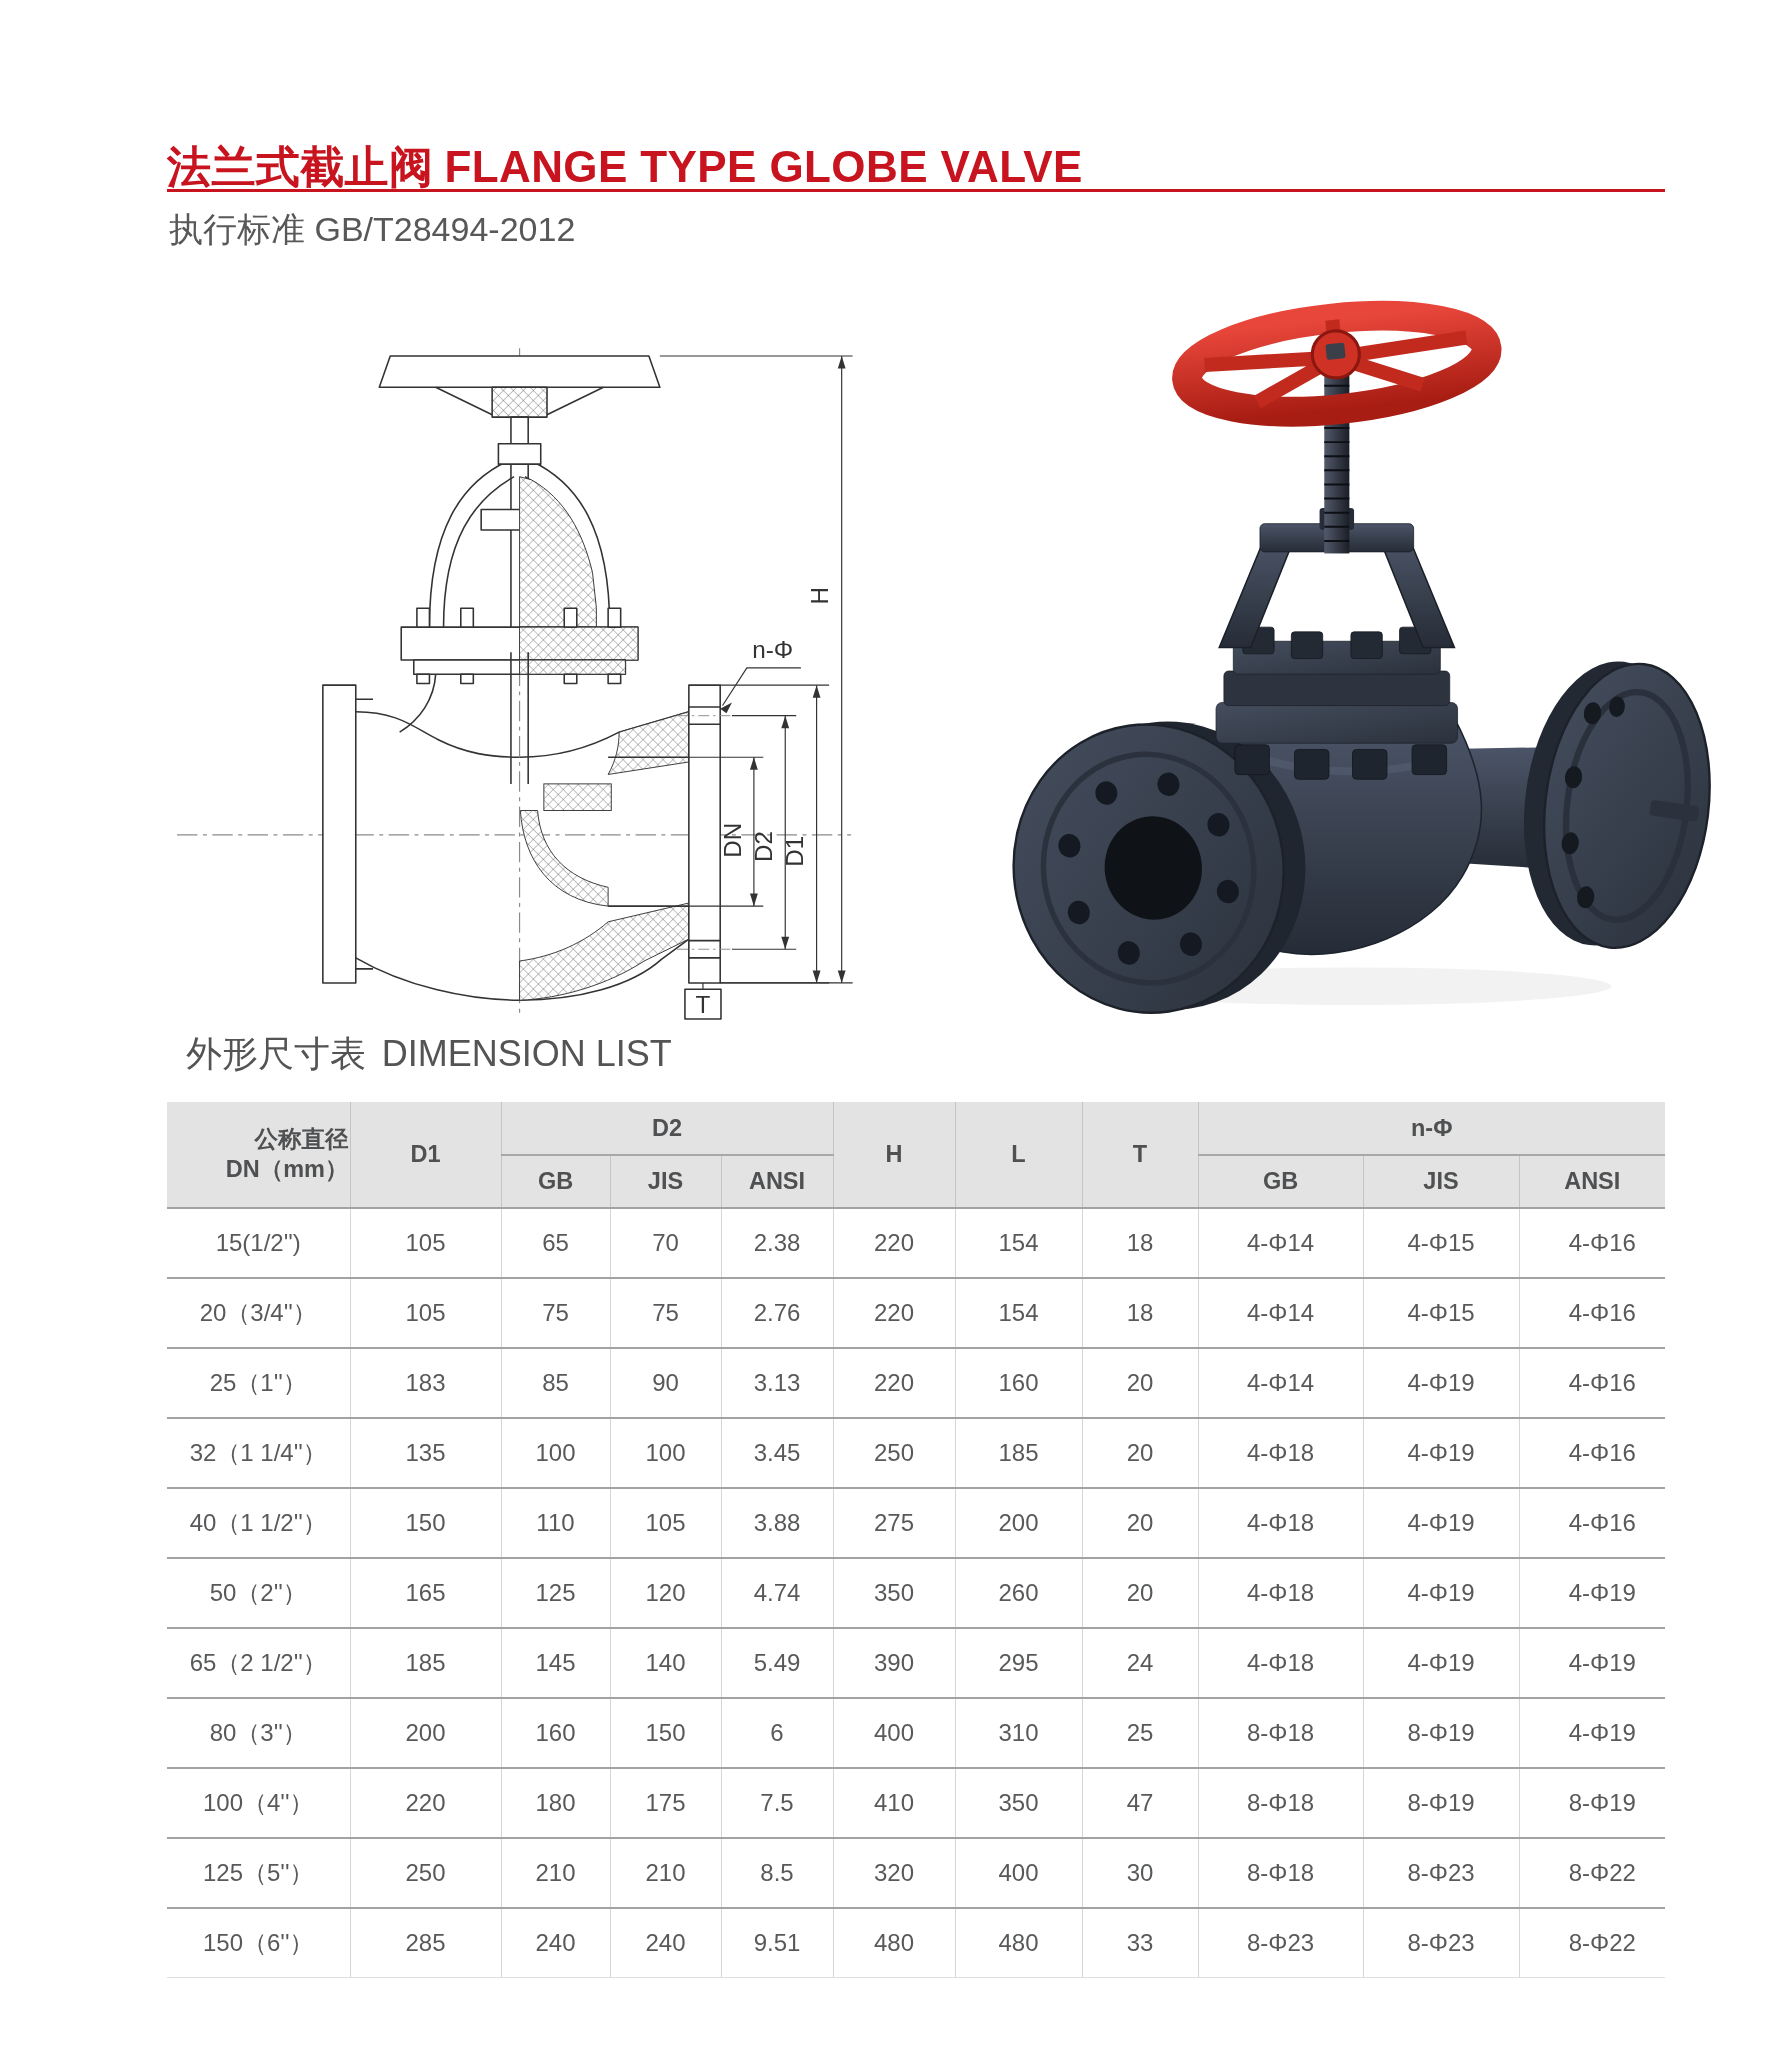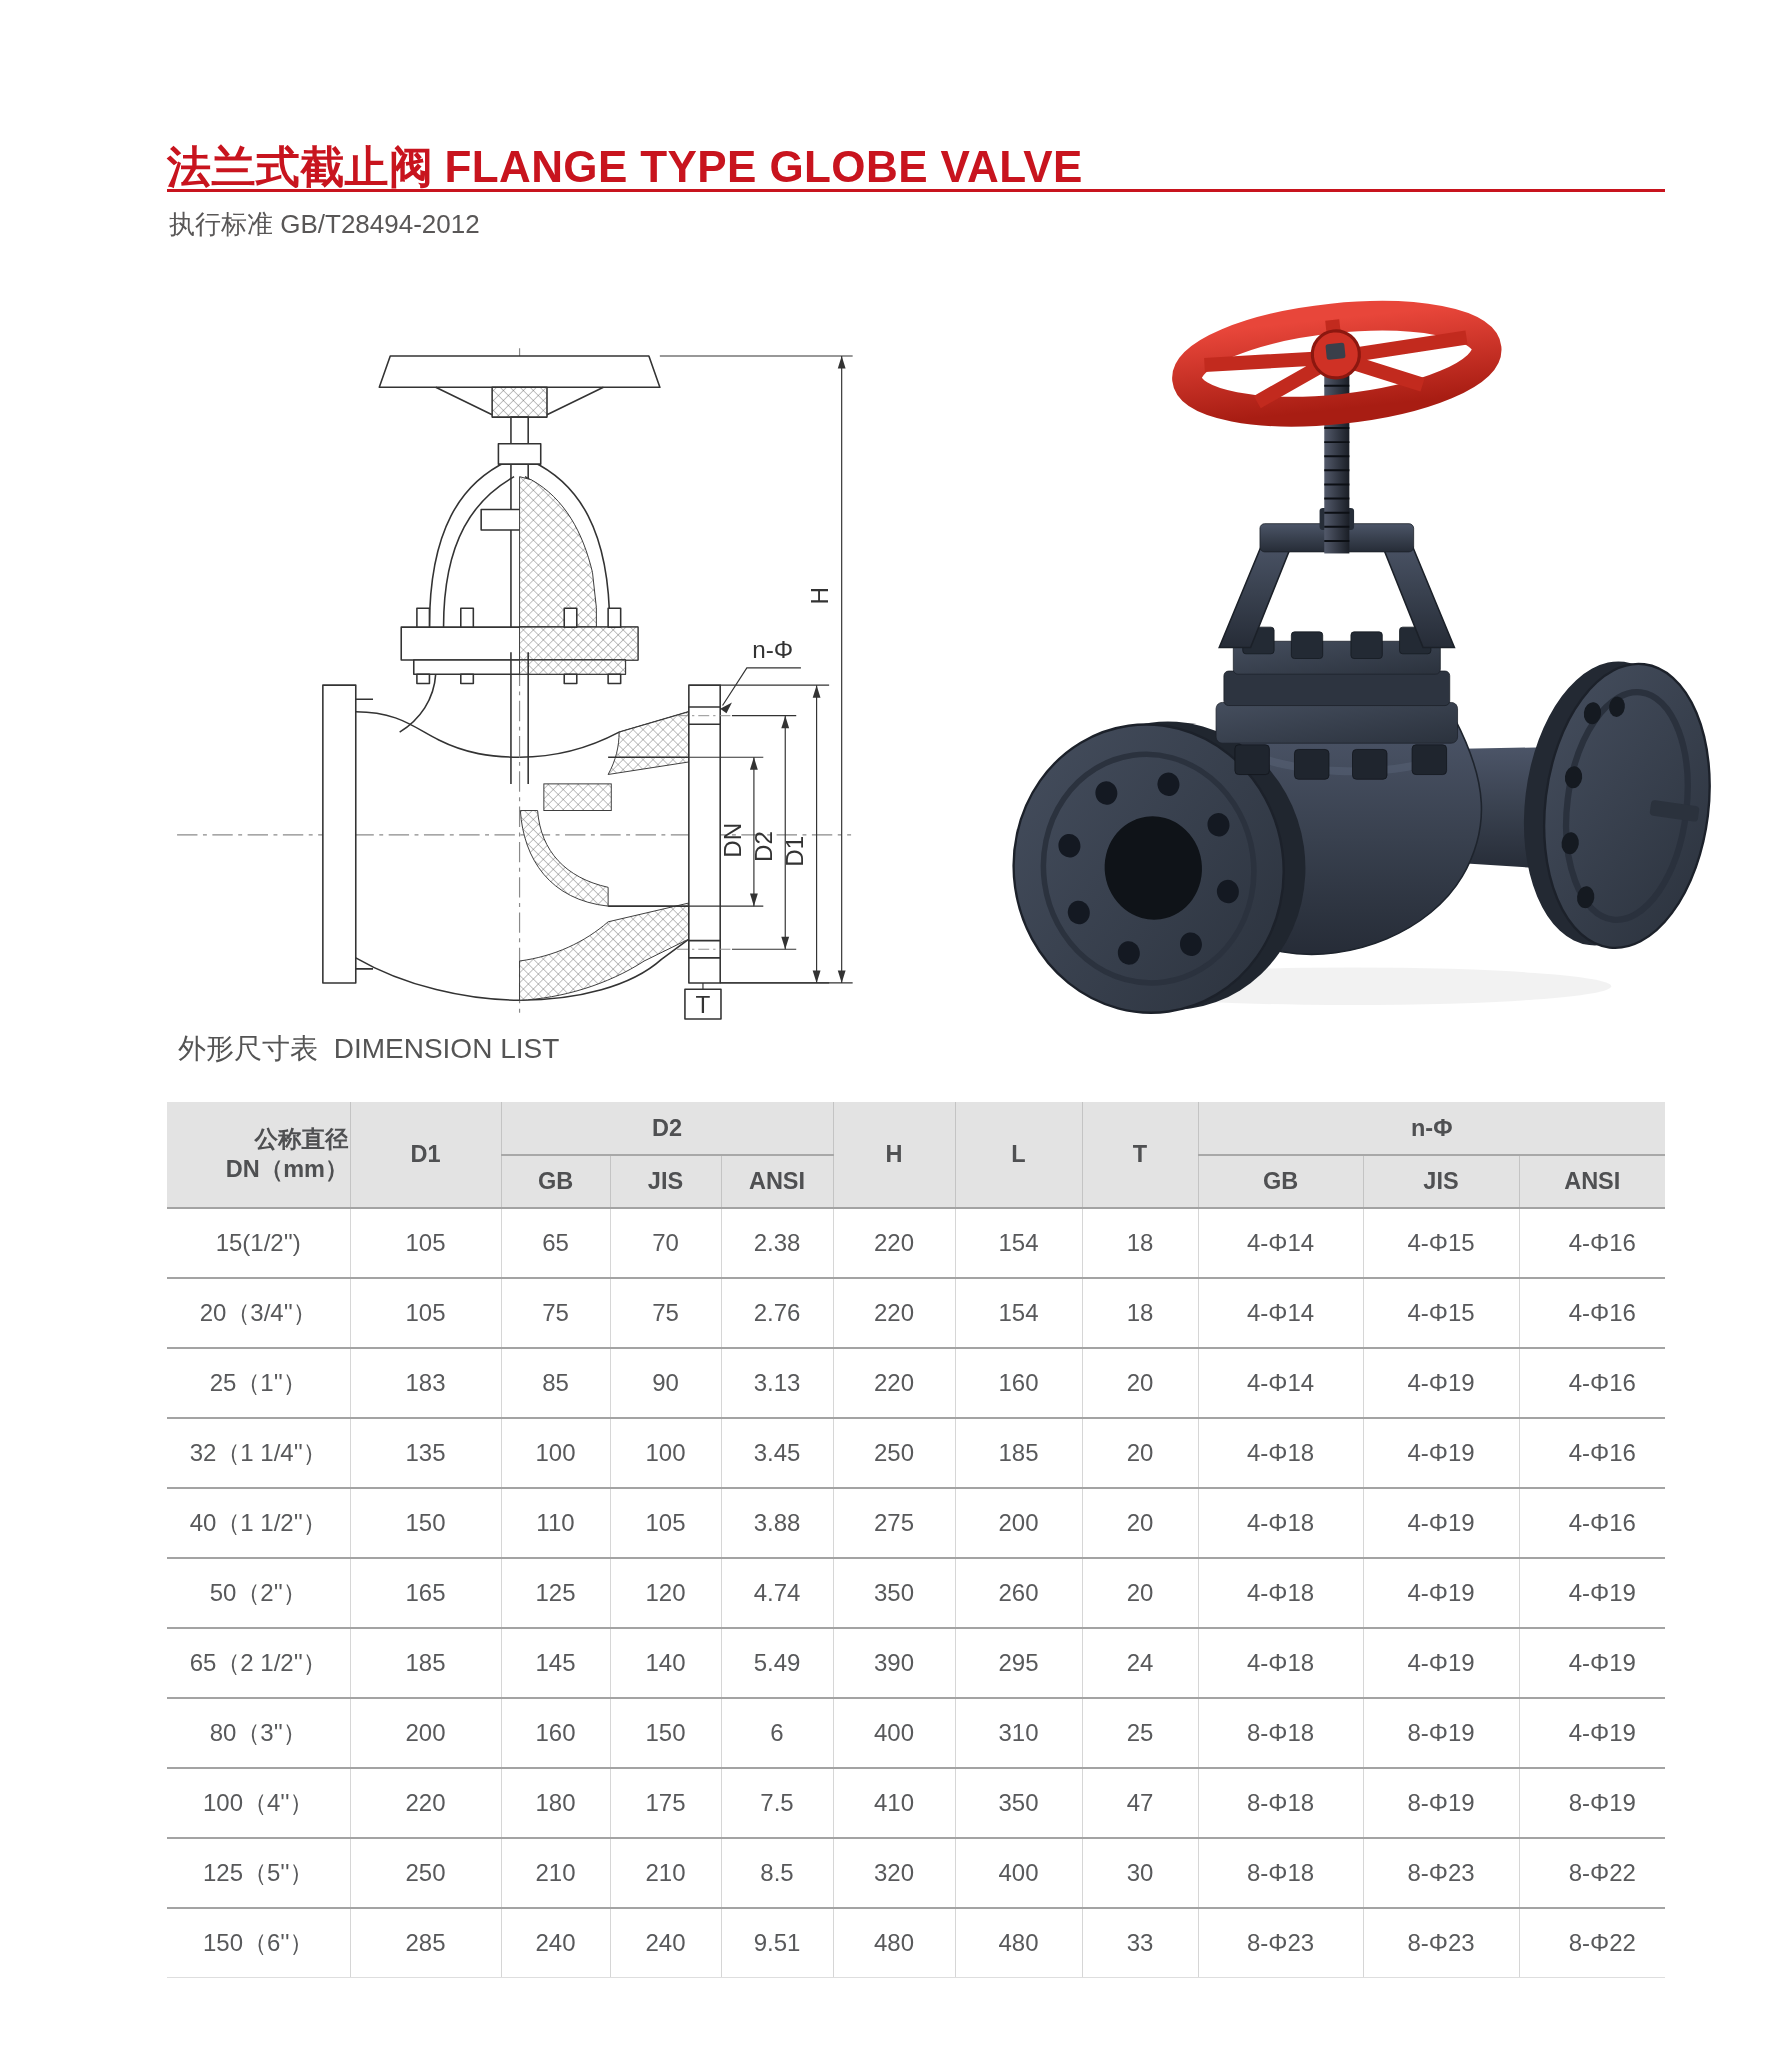--- a/index.html
+++ b/index.html
@@ -21,38 +21,38 @@
   .doc-title{
     left:167px;top:138px;
     font-size:44px;font-weight:bold;color:var(--red);
     white-space:nowrap;letter-spacing:0.4px;
   }
   .doc-title .en{margin-left:11px;}
   .title-rule{
     left:167px;top:189px;width:1498px;height:3.1px;background:var(--red);
   }
   .subtitle{
-    left:169px;top:207px;font-size:26px;color:#595757;white-space:nowrap;
+    left:169px;top:207px;font-size:34px;color:#595757;white-space:nowrap;
   }
   
   .drawing-wrap{left:169px;top:345px;width:698px;height:674px;}
   .photo-wrap{left:984px;top:279px;width:737px;height:741px;}
   svg{display:block;overflow:visible;}
   .s{stroke:#333;stroke-width:2;stroke-linejoin:round;}
   .f{fill:#fff;}
   .n{fill:none;}
   .s1{stroke:#333;stroke-width:1.2;}
   .cl{stroke:#8a8a8a;stroke-width:1.5;stroke-dasharray:26 7 5 7;fill:none;}
   .cl2{stroke:#8a8a8a;stroke-width:1.2;stroke-dasharray:14 5 3 5;fill:none;}
   .dim{stroke:#333;stroke-width:1.5;fill:none;}
   .arrow{fill:#333;stroke:none;}
   .dimt{font-size:31px;fill:#333;font-family:"Liberation Sans","DejaVu Sans",sans-serif;}
   
   .section-title{
-    left:178px;top:1030px;font-size:28px;color:#545454;white-space:nowrap;
+    left:186px;top:1030px;font-size:36px;color:#545454;white-space:nowrap;
   }
   .section-title .en{margin-left:15.7px;}
   table.dims{
     position:absolute;left:167px;top:1102px;width:1498px;
     border-collapse:collapse;table-layout:fixed;
   }
   table.dims th{
     background:var(--hdr-bg);color:var(--hdr-txt);
     font-size:23.5px;font-weight:bold;text-align:center;vertical-align:middle;
     border:1.6px solid #C4C4C4;

